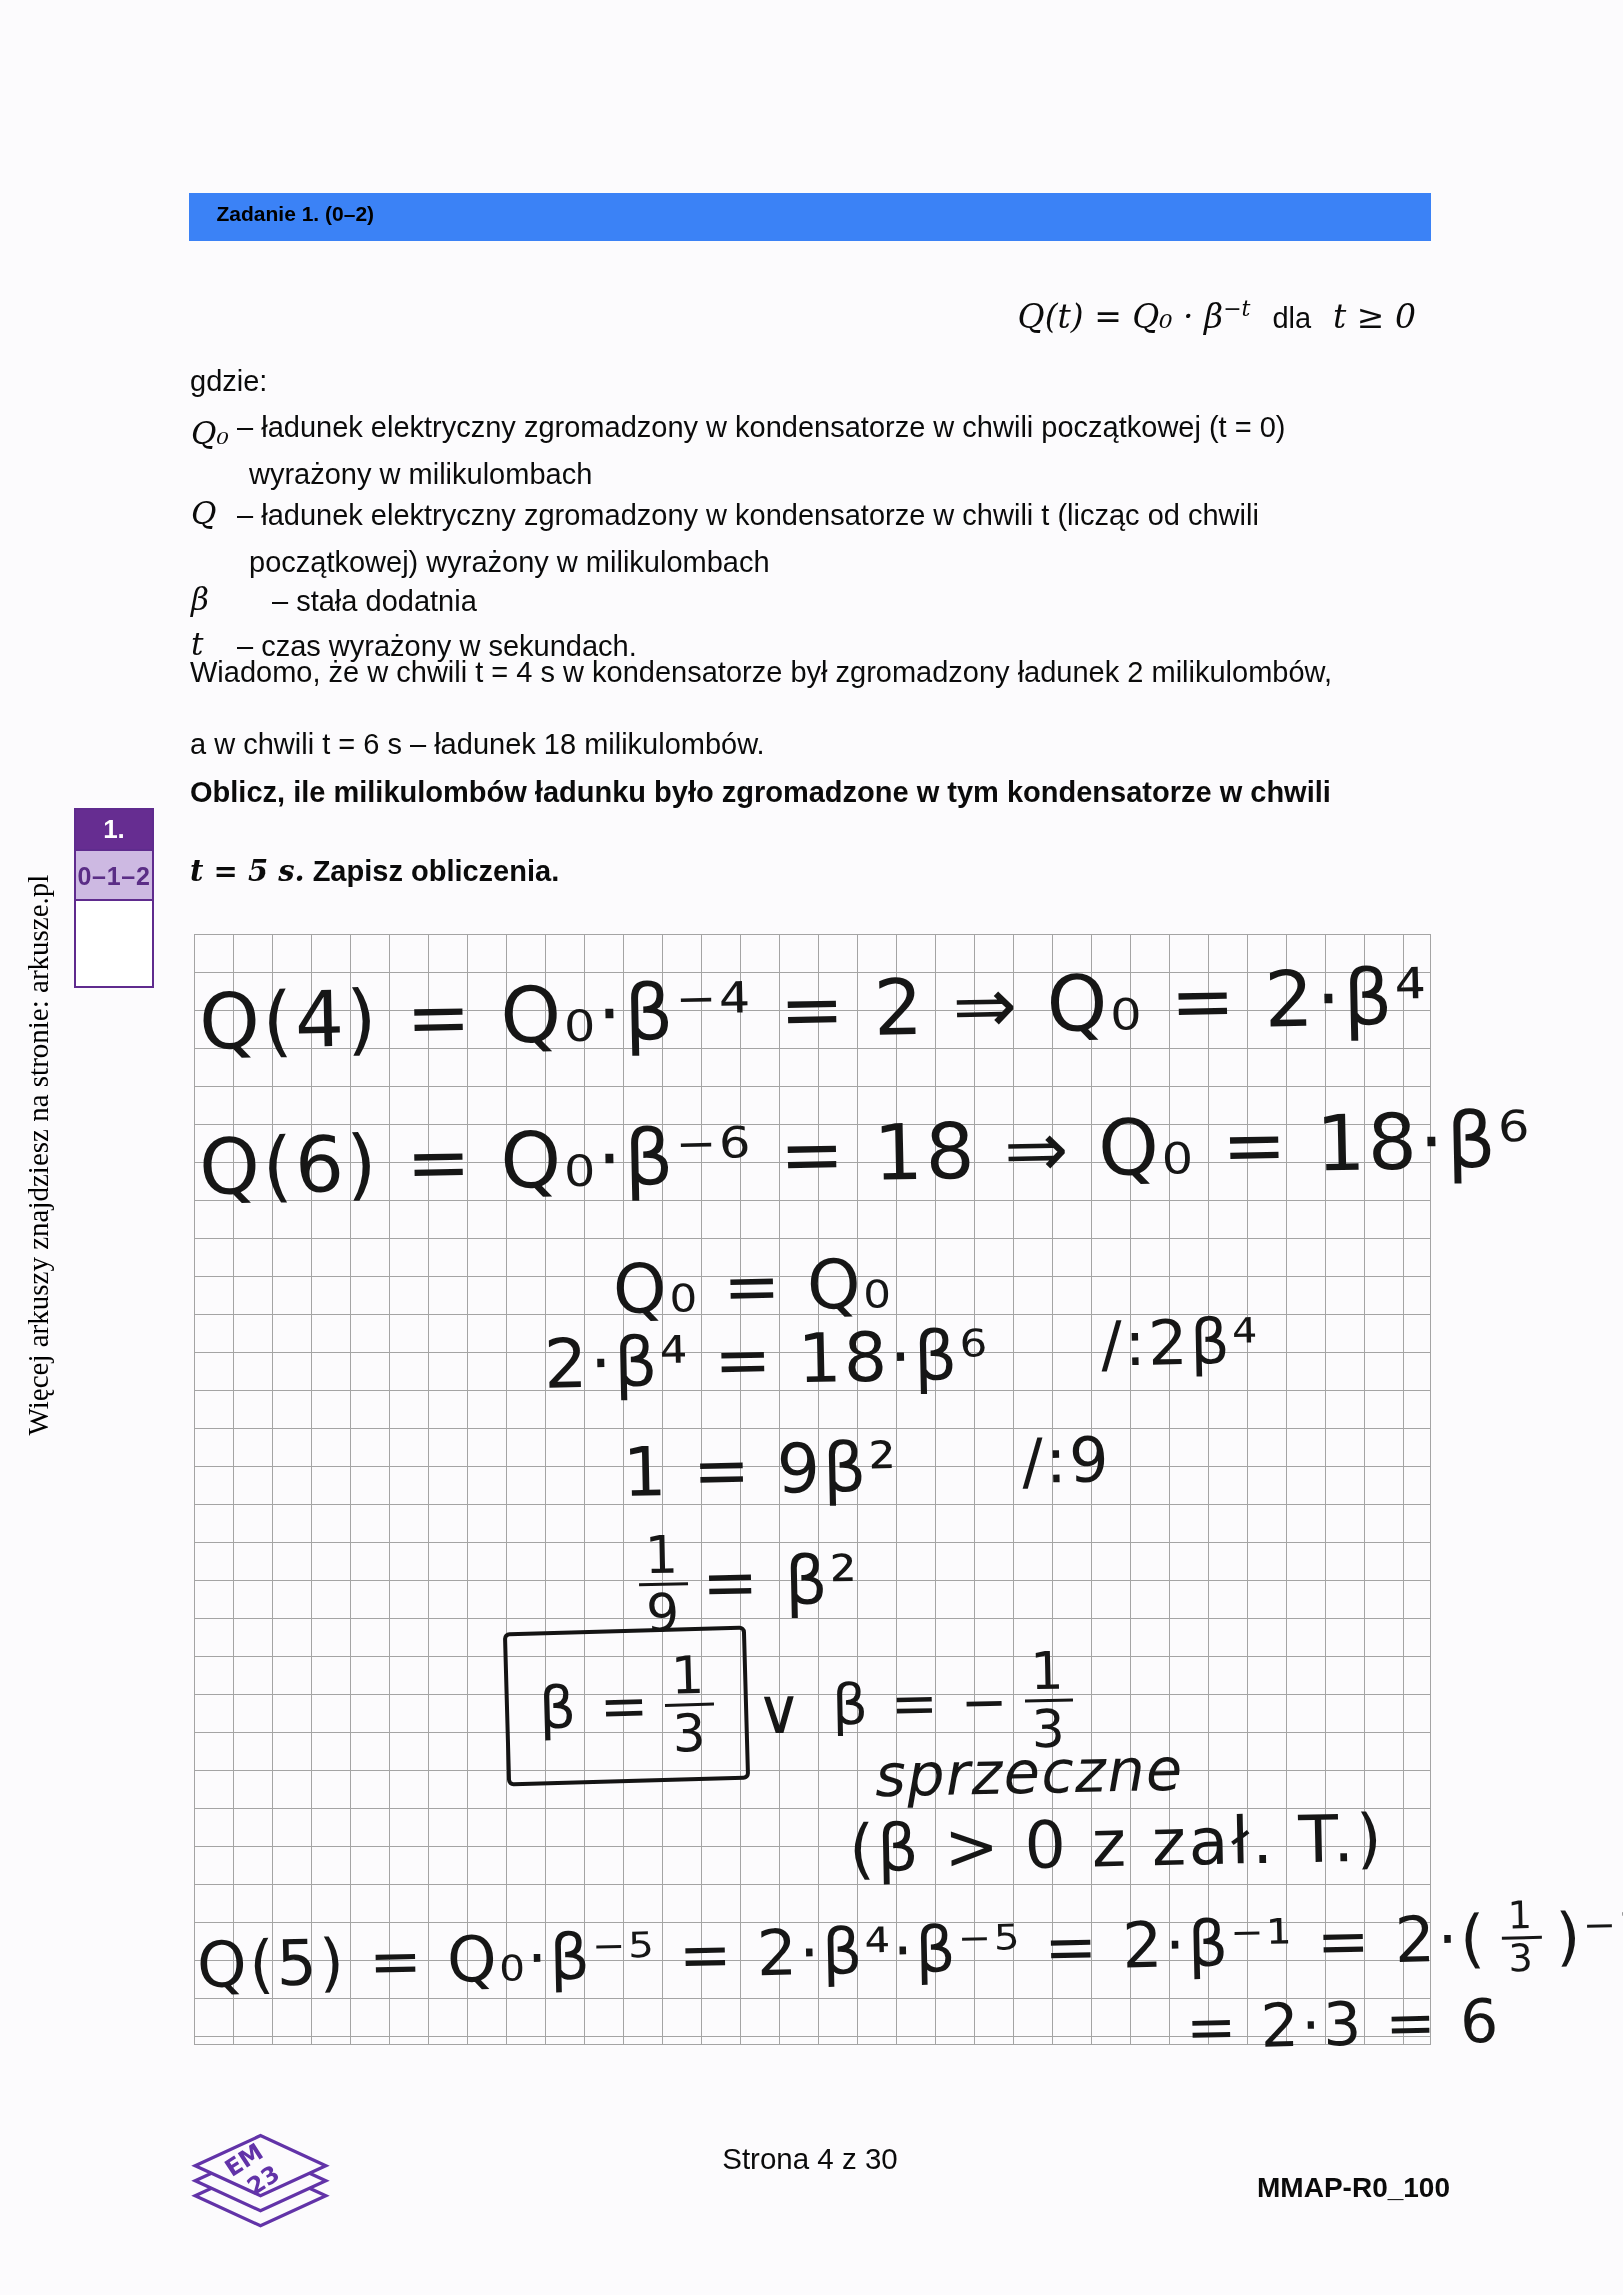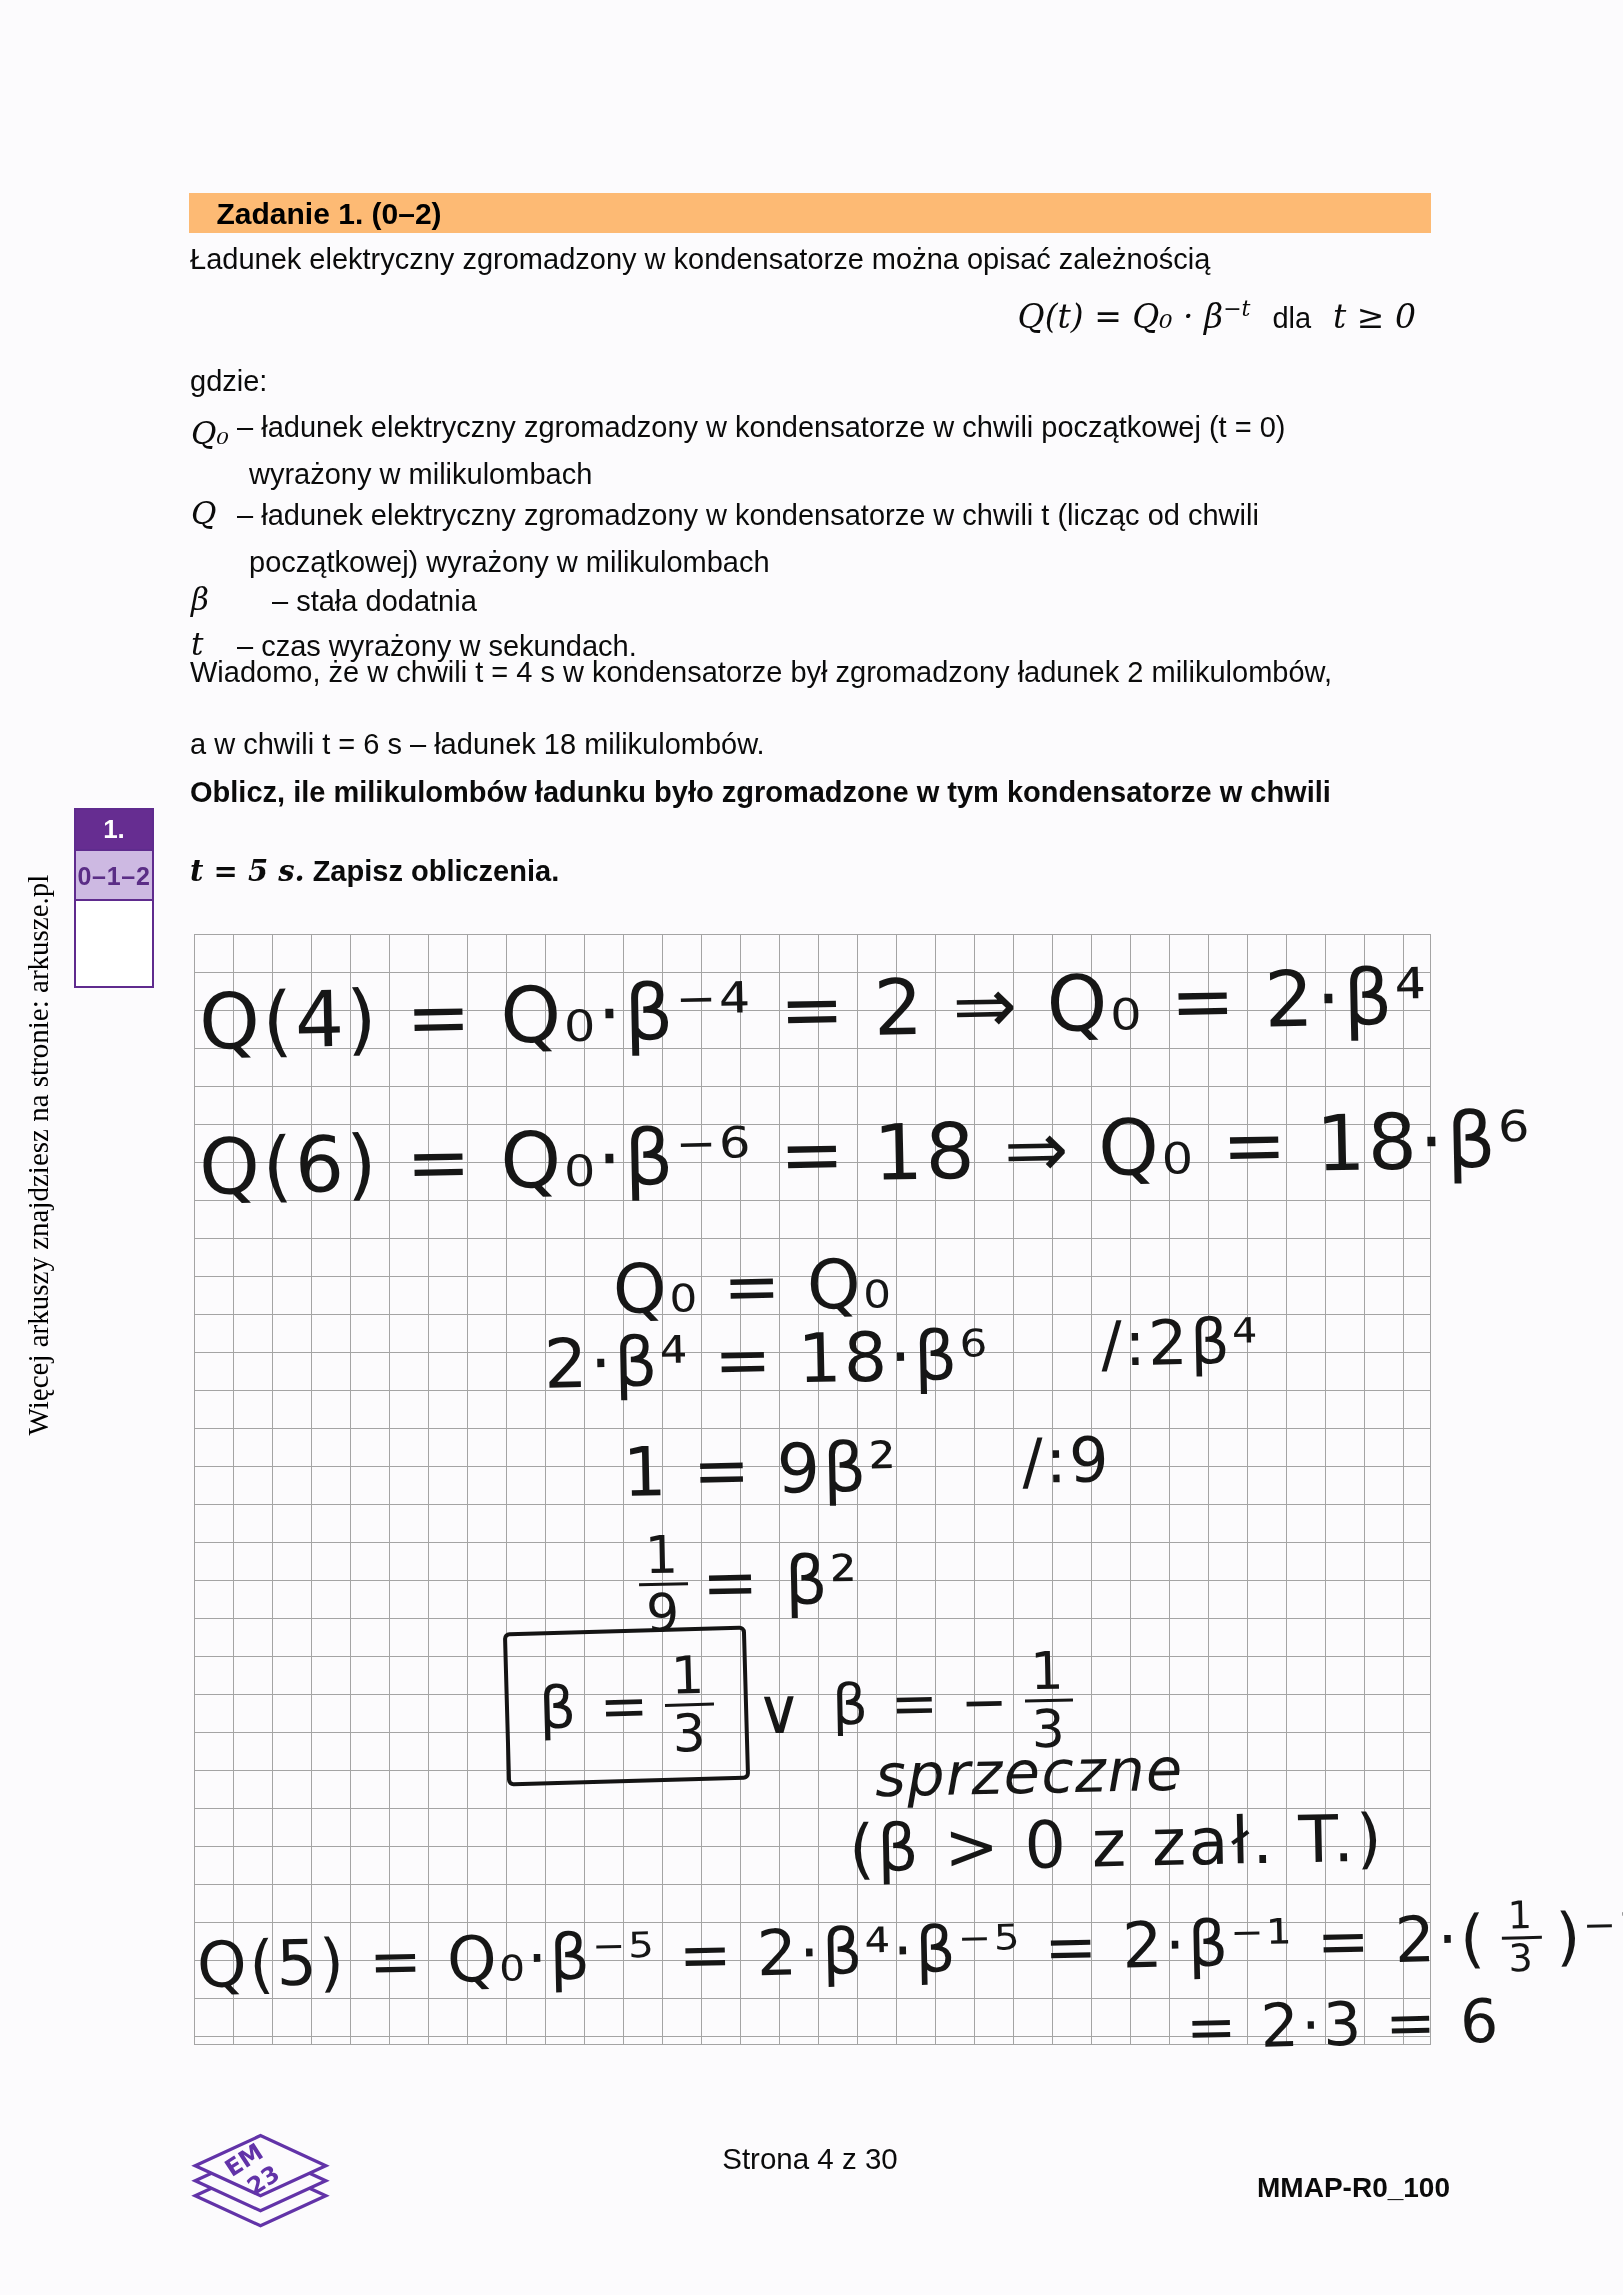--- a/index.html
+++ b/index.html
@@ -26,23 +26,23 @@
     border-bottom:2.6px solid #5f2b8e;
   }
   .marker .m2{
     height:48px; background:#cdb9e2; color:#5a2d86;
     font-weight:bold; font-size:25px; text-align:center; line-height:50px;
     border-bottom:2.6px solid #5f2b8e; letter-spacing:0.7px;
   }
   .marker .m3{ height:82px; background:#ffffff; }
   
   .hdr{
-    position:absolute; left:189px; top:193px; width:1242px; height:40px;
-    background:#fdba74; box-sizing:border-box; padding-left:27.5px;
-    font-weight:bold; font-size:30px; line-height:41px; color:#000;
+    position:absolute; left:189px; top:193px; width:1242px; height:48px;
+    background:#3b82f6; box-sizing:border-box; padding-left:27.5px;
+    font-weight:bold; font-size:21px; line-height:41px; color:#000;
   }
   .p{ position:absolute; left:190px; font-size:29px; white-space:nowrap;}
   .p1{ top:243px; }
   .formula{
     position:absolute; left:176px; top:296px; width:1240px;
     text-align:right; font-size:33px; white-space:nowrap;
   }
   .math{ font-family:"DejaVu Serif",serif; font-style:italic; }
   .formula sup{ font-size:22px; font-family:"DejaVu Serif",serif; font-style:italic;}
   .fword{ font-style:normal; font-family:"Liberation Sans",sans-serif; font-size:29px; margin:0 22px;}
@@ -118,21 +118,20 @@
   <div class="vtext">Więcej arkuszy znajdziesz na stronie: arkusze.pl</div>
 
   <div class="marker">
     <div class="m1">1.</div>
     <div class="m2">0–1–2</div>
     <div class="m3"></div>
   </div>
 
   <div class="hdr">Zadanie 1. (0–2)</div>
 
-  <div class="p p1">Ładunek elektryczny zgromadzony w kondensatorze można opisać zależnością</div>
 
   <div class="formula">
     <span class="math">Q(t) = Q₀ · β</span><sup>−t</sup><span class="fword">dla</span><span class="math">t ≥ 0</span>
   </div>
 
   <div class="p gdzie">gdzie:</div>
 
   <div class="defsym ds1">Q₀</div>
   <div class="deftxt dt1">– ładunek elektryczny zgromadzony w kondensatorze w chwili początkowej (t = 0)</div>
   <div class="defcont dc1">wyrażony w milikulombach</div>

